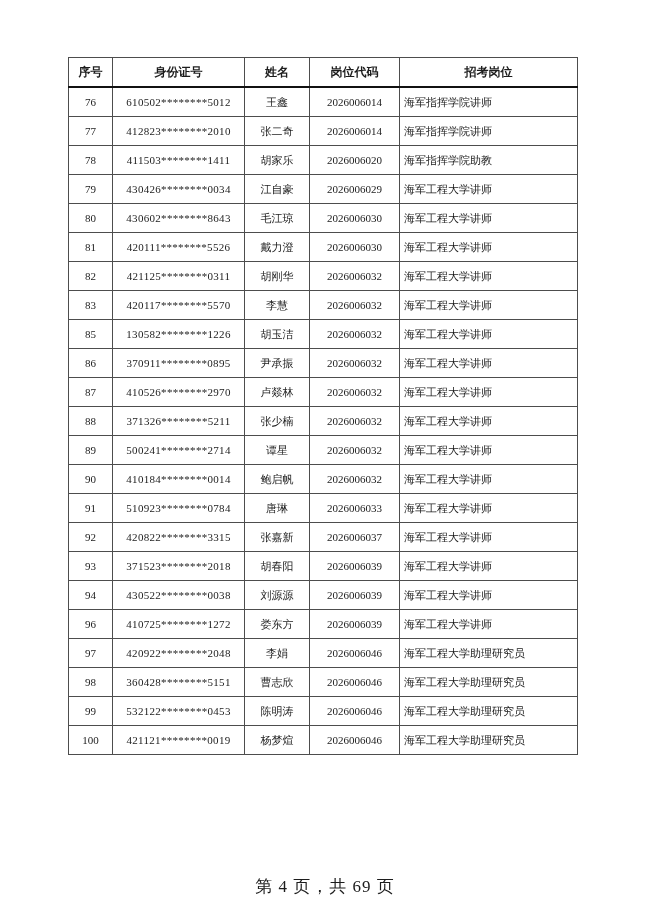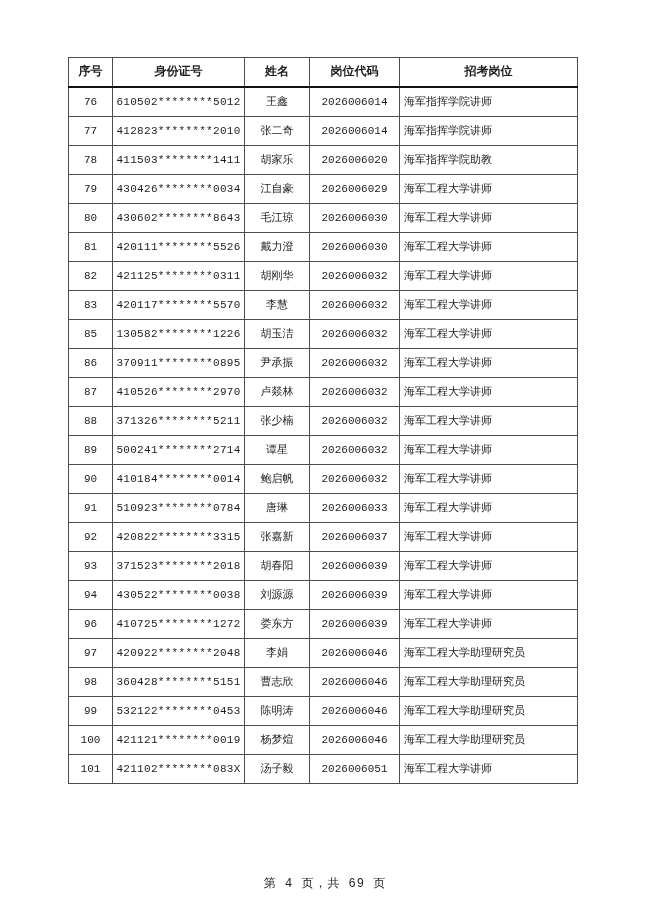--- a/index.html
+++ b/index.html
@@ -5,21 +5,21 @@
   html, body {
     margin: 0;
     padding: 0;
     background: #ffffff;
   }
   .page {
     position: relative;
     width: 650px;
     height: 919px;
     background: #ffffff;
-    font-family: Liberation Mono, monospace;
+    font-family: Liberation Serif, serif;
     color: #1c1c1c;
     overflow: hidden;
   }
   table.roster {
     position: absolute;
     left: 68px;
     top: 57px;
     width: 509px;
     border-collapse: collapse;
     table-layout: fixed;
@@ -49,21 +49,21 @@
     text-align: left;
     padding-left: 4px;
     margin-left: 44px;
   }
   .footer {
     position: absolute;
     left: 0;
     top: 875px;
     width: 100%;
     text-align: center;
-    font-size: 12px;
+    font-size: 17px;
     letter-spacing: 1px;
     color: #1c1c1c;
   }
 </style>
 </head>
 <body>
 
 <div class="page">
 
   <table class="roster">
@@ -238,25 +238,18 @@
           <td>2026006046</td>
           <td class="pos">海军工程大学助理研究员</td>
         </tr>
         <tr>
           <td>100</td>
           <td class="idnum">421121********0019</td>
           <td>杨梦煊</td>
           <td>2026006046</td>
           <td class="pos">海军工程大学助理研究员</td>
         </tr>
-        <tr>
-          <td>101</td>
-          <td class="idnum">421102********083X</td>
-          <td>汤子毅</td>
-          <td>2026006051</td>
-          <td class="pos">海军工程大学讲师</td>
-        </tr>
       </tbody>
   </table>
 
   <div class="footer">第 4 页，共 69 页</div>
 
 </div>
 
 </body></html>

